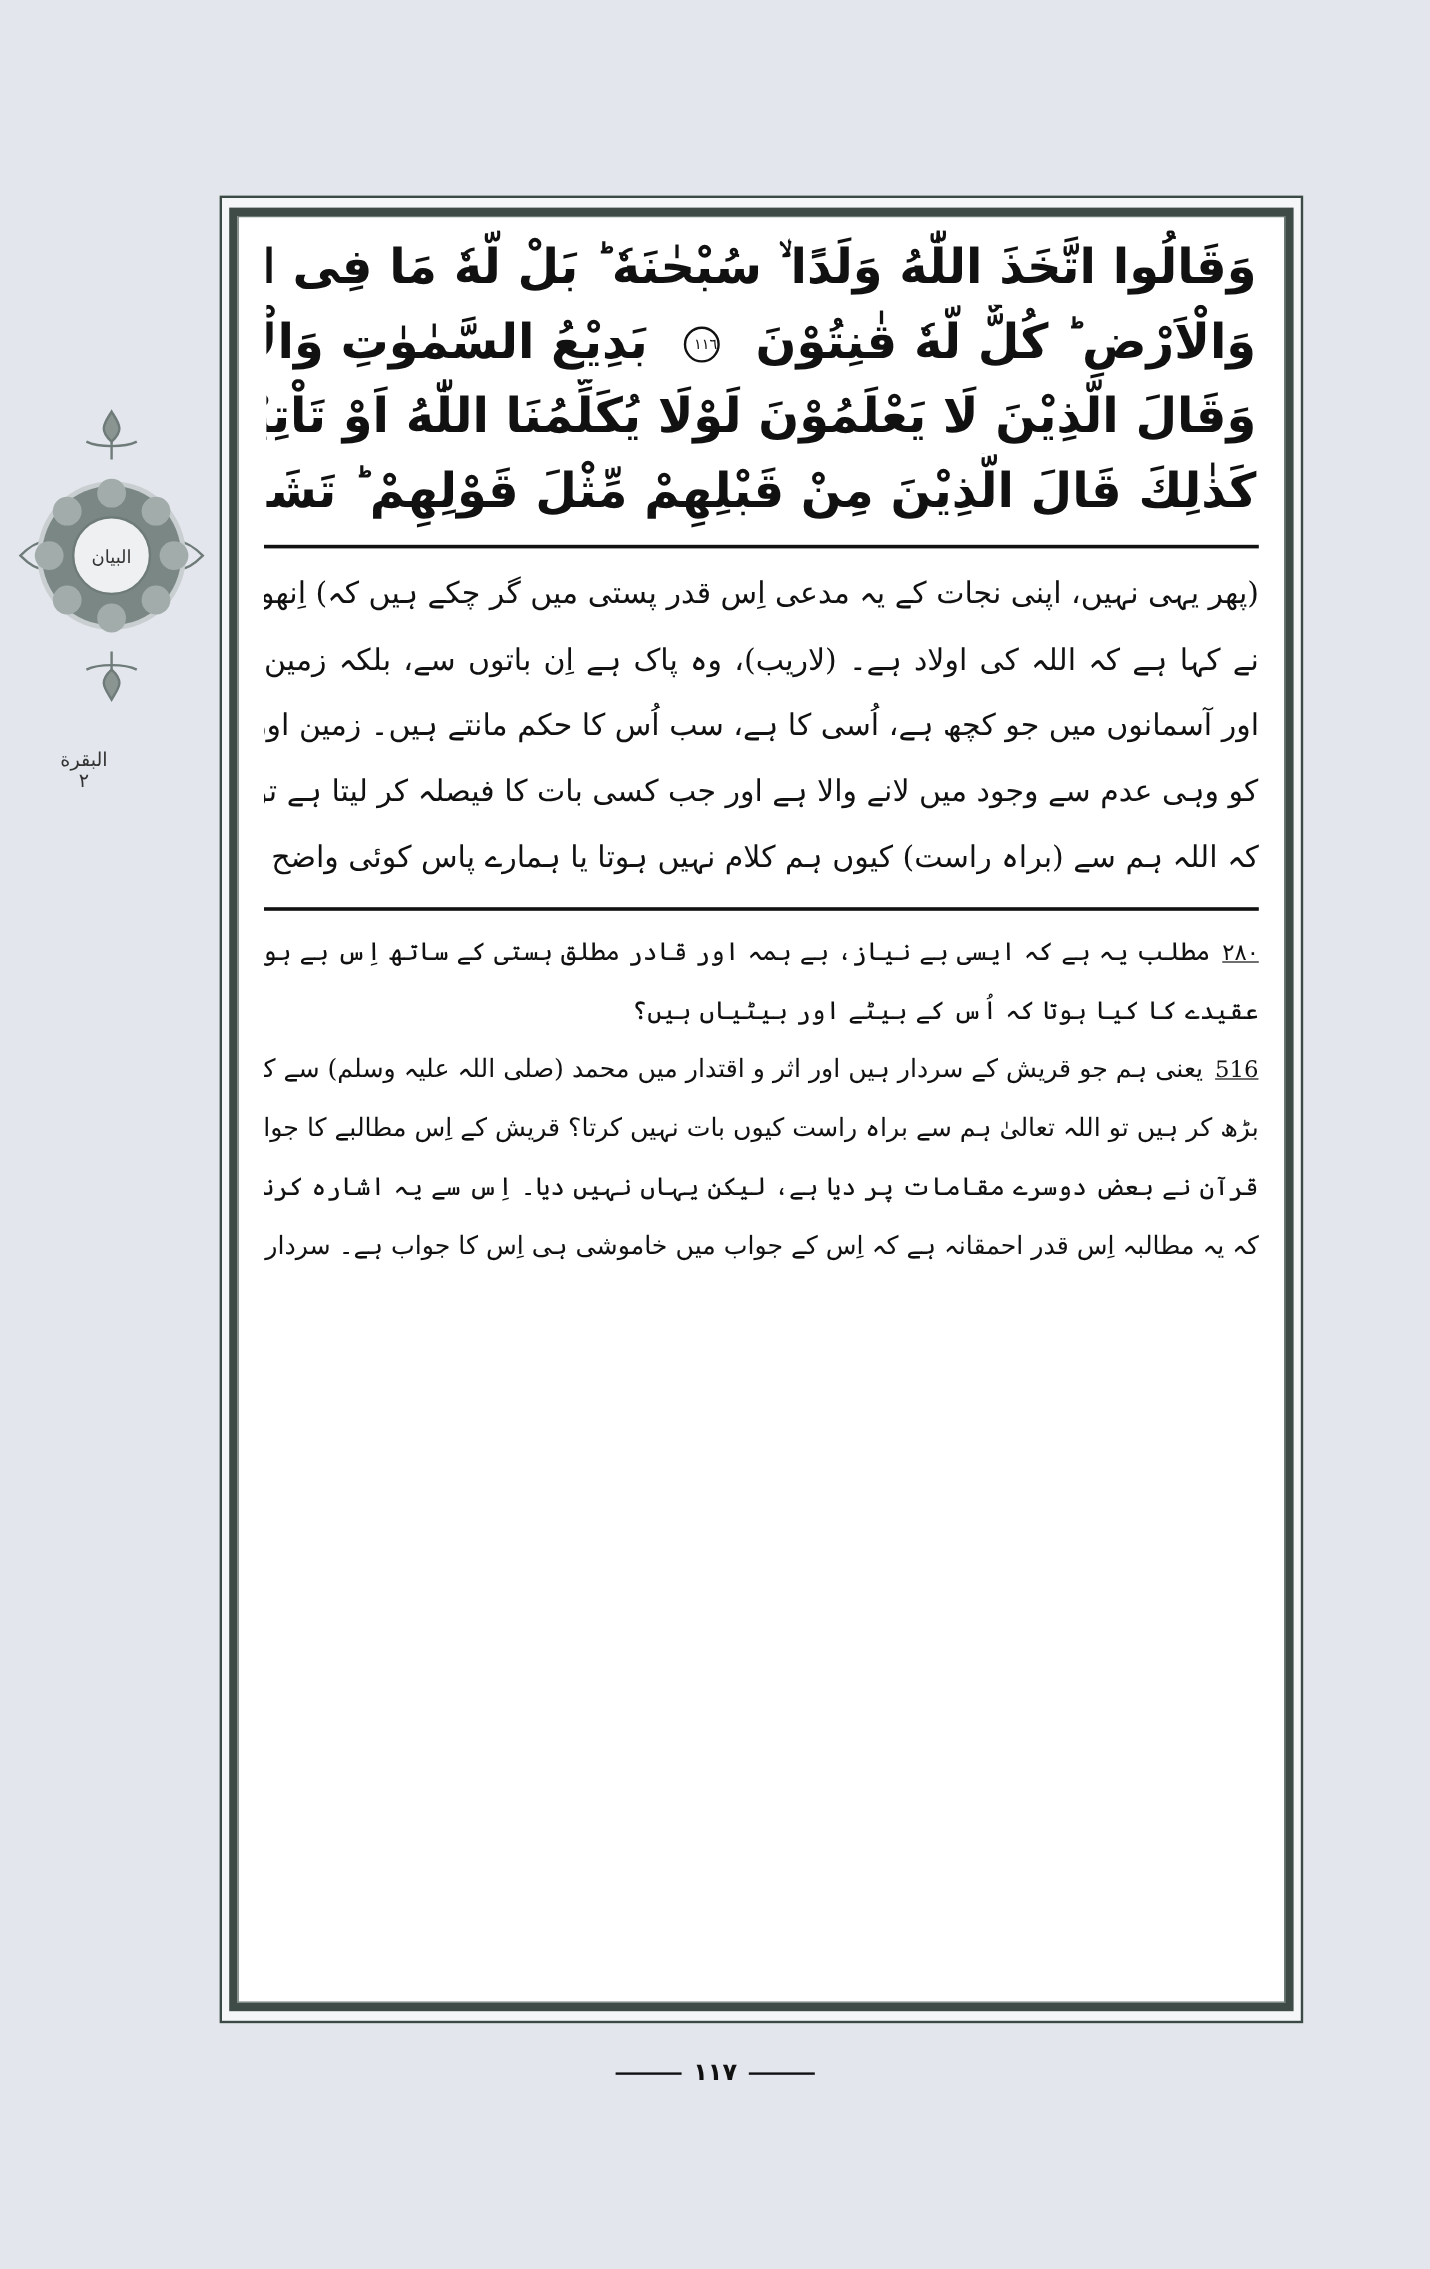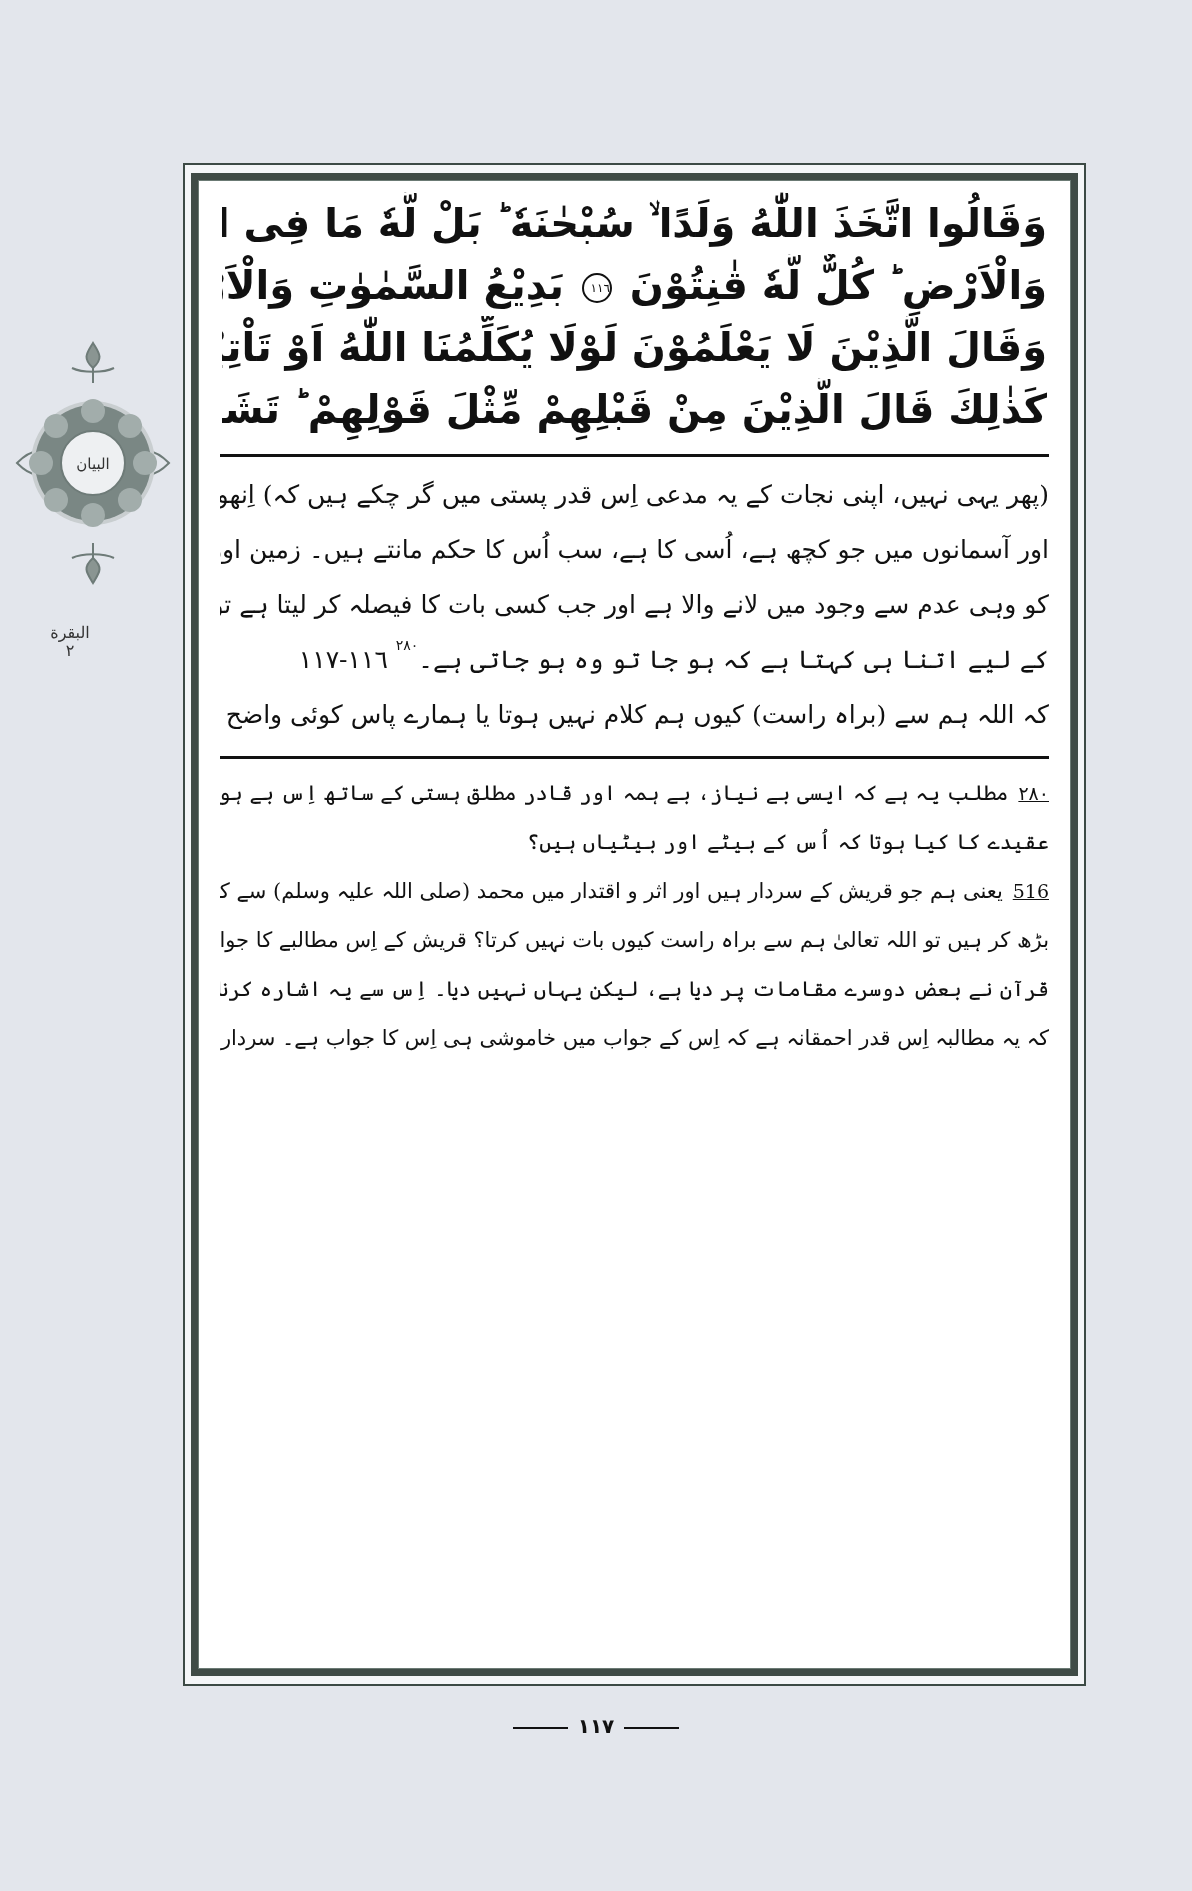--- a/index.html
+++ b/index.html
@@ -54,21 +54,21 @@
   .ayah-marker {
     display: inline-block;
     width: 26px; height: 26px;
     border: 2px solid #111;
     border-radius: 50%;
     font-size: 12px;
     line-height: 26px;
     text-align: center;
     font-weight: normal;
     vertical-align: middle;
-    margin: 0 4px;
+    margin: 0 16px;
   }
   .rule {
     height: 3px;
     background: #111;
     margin: 14px 0 10px 0;
   }
   .translation {
     font-family: "DejaVu Serif", serif;
     font-size: 25px;
     line-height: 55px;
@@ -184,23 +184,23 @@
         <span class="arabic-line"><span>وَقَالُوا اتَّخَذَ اللّٰهُ وَلَدًا ۙ سُبْحٰنَهٗ ؕ بَلْ لَّهٗ مَا فِی السَّمٰوٰتِ</span></span>
         <span class="arabic-line"><span>وَالْاَرْضِ ؕ كُلٌّ لَّهٗ قٰنِتُوْنَ</span> <span class="ayah-marker">١١٦</span> <span>بَدِیْعُ السَّمٰوٰتِ وَالْاَرْضِ ؕ وَاِذَا قَضٰۤی</span></span>
         <span class="arabic-line"><span>وَقَالَ الَّذِیْنَ لَا یَعْلَمُوْنَ لَوْلَا یُكَلِّمُنَا اللّٰهُ اَوْ تَاْتِیْنَاۤ اٰیَةٌ ؕ</span></span>
         <span class="arabic-line"><span>كَذٰلِكَ قَالَ الَّذِیْنَ مِنْ قَبْلِهِمْ مِّثْلَ قَوْلِهِمْ ؕ تَشَابَهَتْ قُلُوْبُهُمْ ؕ</span></span>
       </div>
 
       <div class="rule"></div>
 
       <div class="translation">
         <span class="t-line">(پھر یہی نہیں، اپنی نجات کے یہ مدعی اِس قدر پستی میں گر چکے ہیں کہ) اِنھوں</span>
+        <span class="t-line">نے کہا ہے کہ اللہ کی اولاد ہے۔ (لاریب)، وہ پاک ہے اِن باتوں سے، بلکہ زمین</span>
         <span class="t-line">اور آسمانوں میں جو کچھ ہے، اُسی کا ہے، سب اُس کا حکم مانتے ہیں۔ زمین اور آسمانوں</span>
         <span class="t-line">کو وہی عدم سے وجود میں لانے والا ہے اور جب کسی بات کا فیصلہ کر لیتا ہے تو اُس</span>
-        <span class="t-line short"><span>کے لیے اتنا ہی کہتا ہے کہ ہو جا تو وہ ہو جاتی ہے۔</span><sup class="fn">٢٨٠</sup> <span>١١٦-١١٧</span></span>
         <span class="t-line"><span>کہ اللہ ہم سے (براہ راست) کیوں ہم کلام نہیں ہوتا یا ہمارے پاس کوئی واضح نشانی</span></span>
       </div>
 
       <div class="rule"></div>
 
       <div class="footnotes">
         <span class="fn-line"><span class="fn-num">٢٨٠</span><span>مطلب یہ ہے کہ ایسی بے نیاز، بے ہمہ اور قادر مطلق ہستی کے ساتھ اِس بے ہودہ</span></span>
         <span class="fn-line short">عقیدے کا کیا ہوتا کہ اُس کے بیٹے اور بیٹیاں ہیں؟</span>
         <span class="fn-line"><span class="fn-num">516</span><span>یعنی ہم جو قریش کے سردار ہیں اور اثر و اقتدار میں محمد (صلی اللہ علیہ وسلم) سے کہیں</span></span>
         <span class="fn-line">بڑھ کر ہیں تو اللہ تعالیٰ ہم سے براہ راست کیوں بات نہیں کرتا؟ قریش کے اِس مطالبے کا جواب</span>

